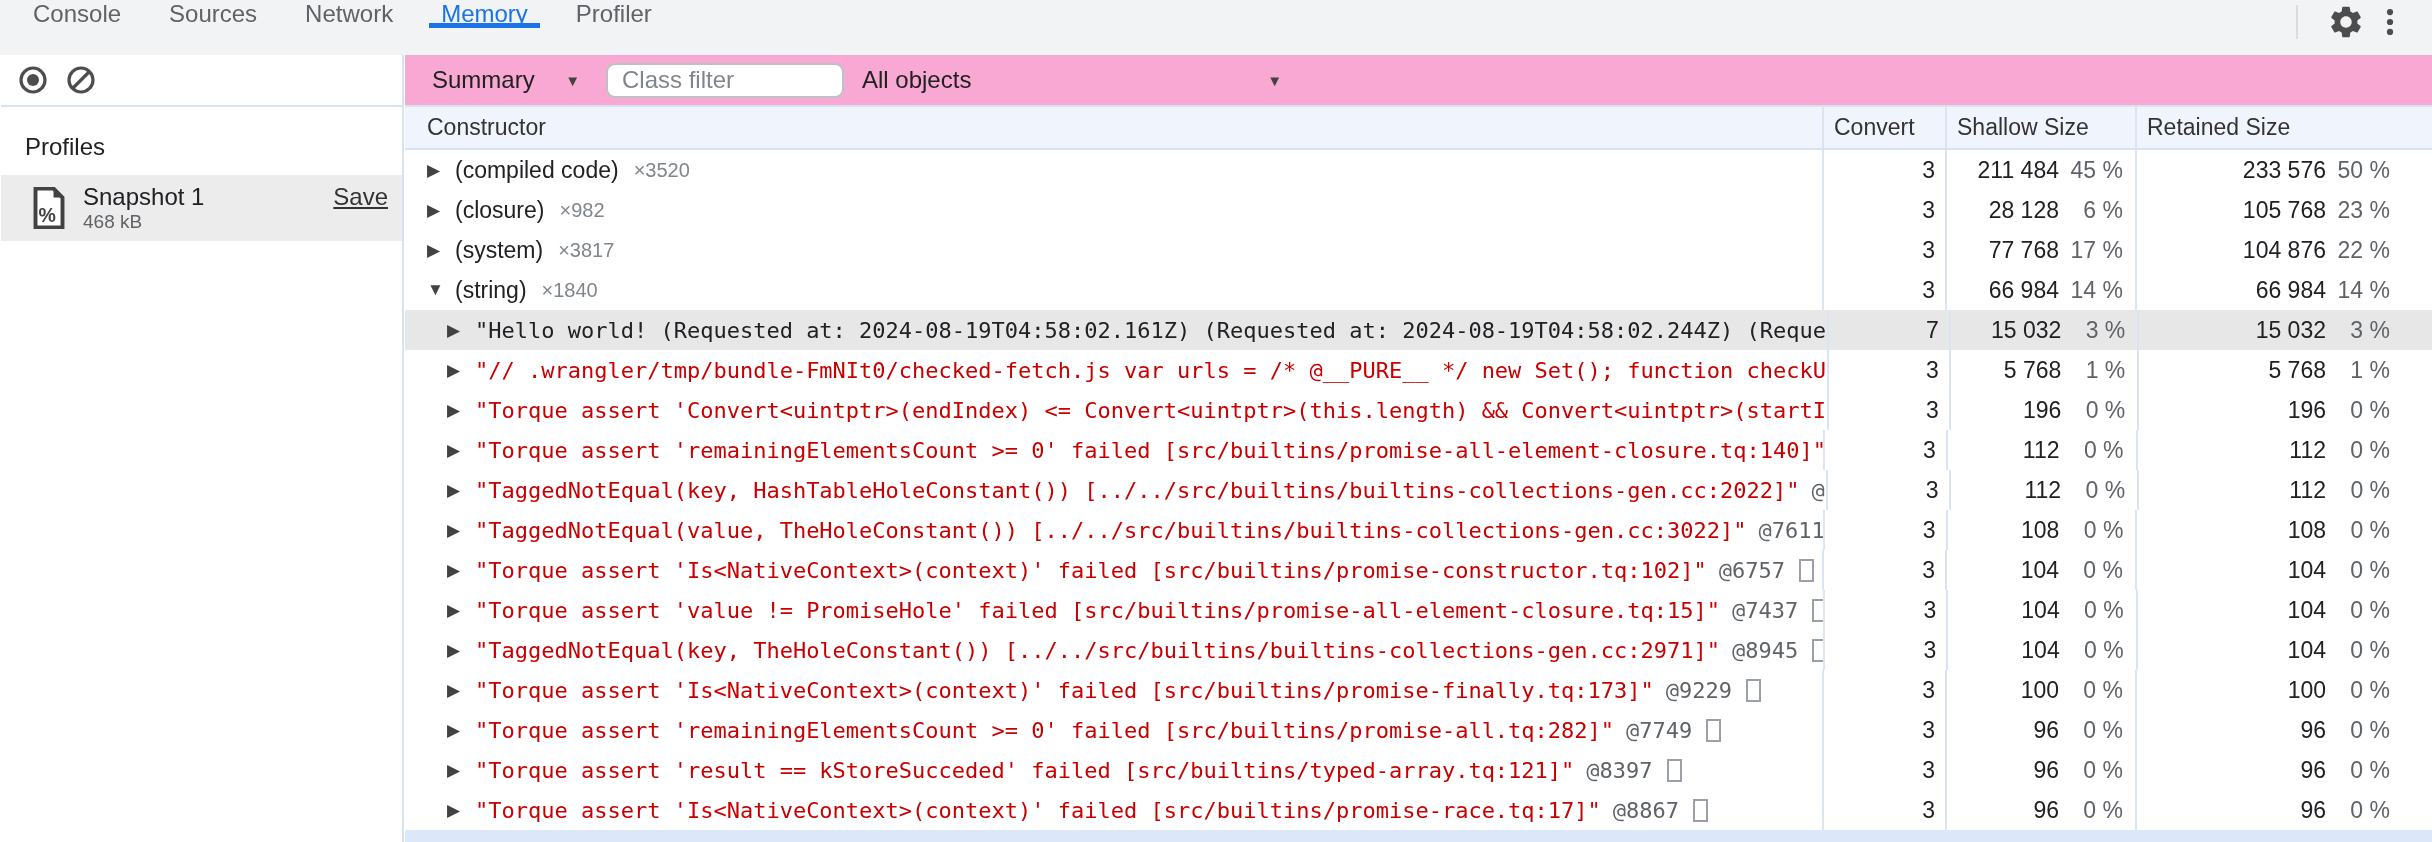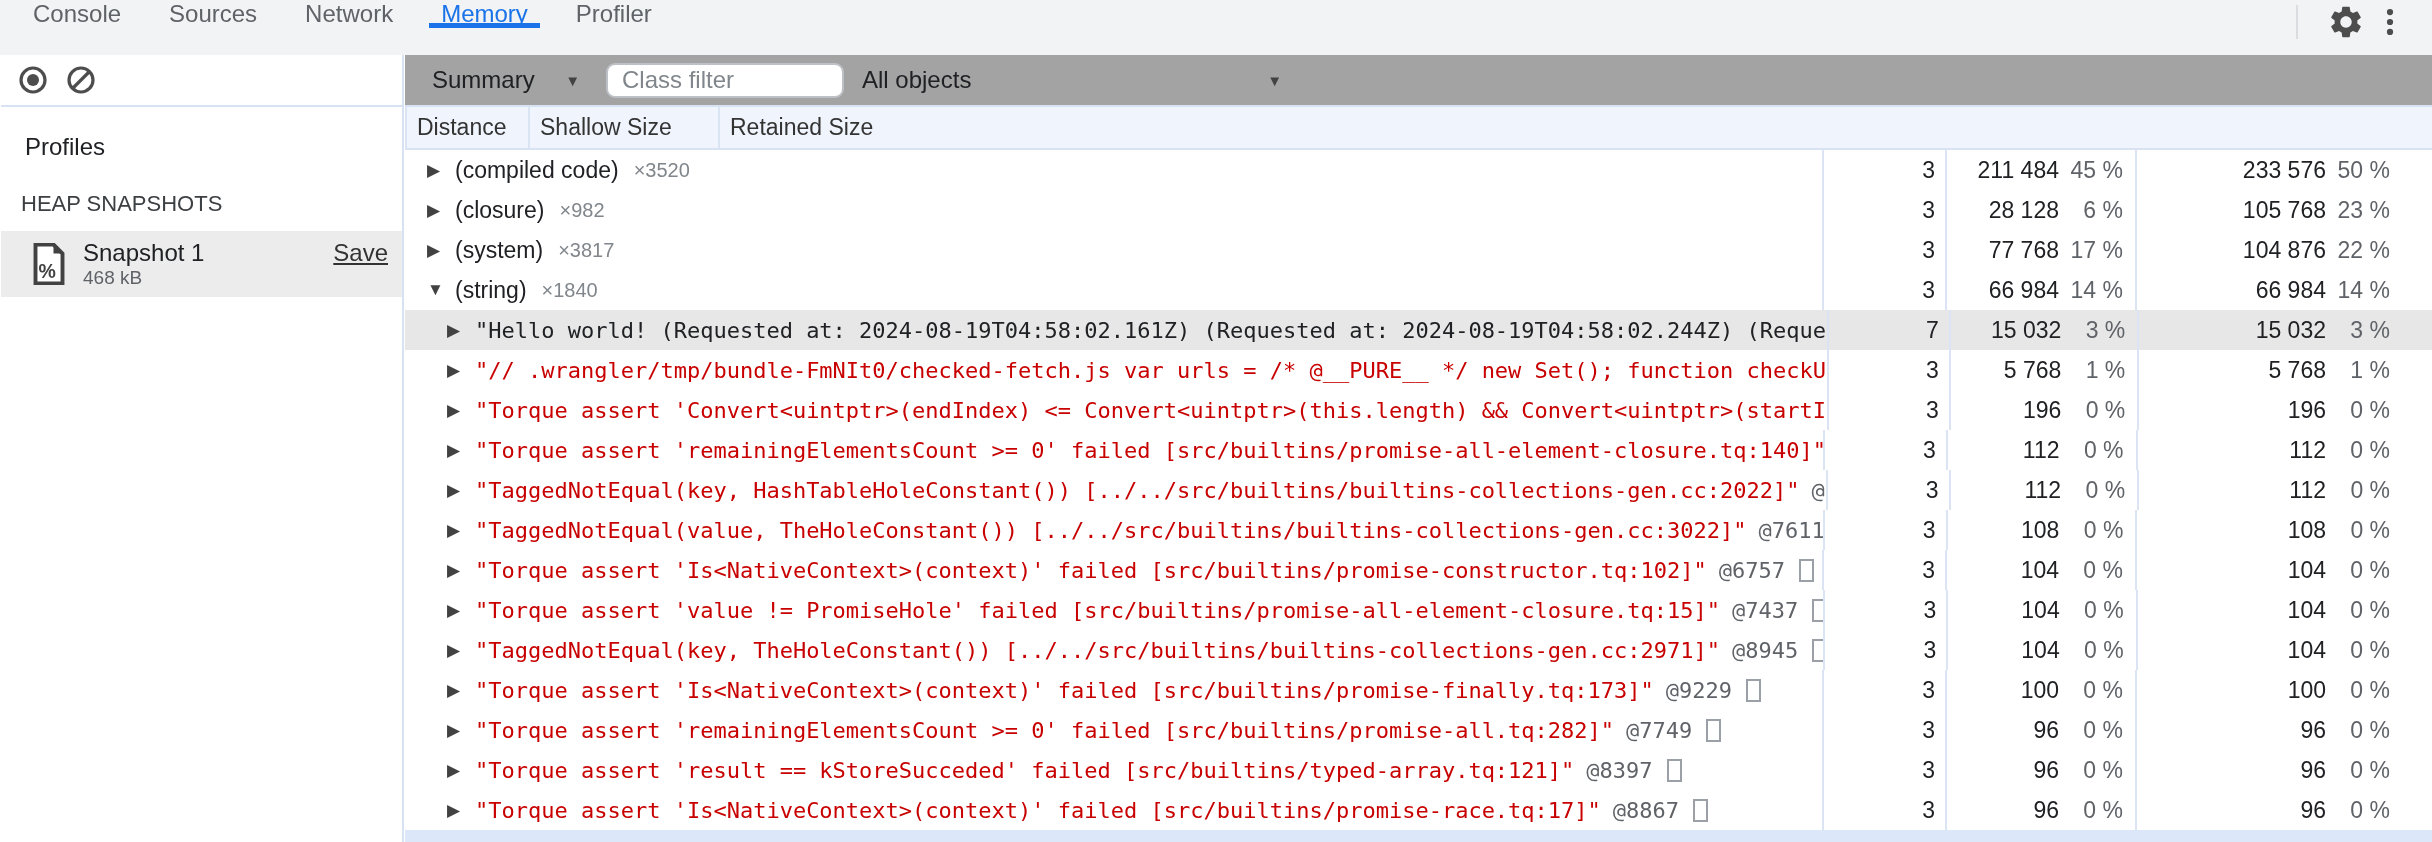--- a/index.html
+++ b/index.html
@@ -29,21 +29,21 @@
                    align-items:center; padding:0 14px 0 30px; }
   .snapshot-texts { margin-left:16px; display:flex; flex-direction:column; justify-content:center; }
   .snapshot-name { font-size:24px; color:#202124; line-height:28px; }
   .snapshot-size { font-size:19px; color:#5f6368; line-height:22px; }
   .save-link { margin-left:auto; align-self:flex-start; margin-top:8px; font-size:24px;
                color:#333; text-decoration:underline; cursor:pointer; }
 
   
   .main { position:absolute; left:405px; top:55px; right:0; bottom:0; }
   .main-toolbar { height:52px; border-bottom:2px solid #d7e2f3; display:flex;
-                  align-items:center; background:#a3a3a3; }
+                  align-items:center; background:#f9a8d4; }
   .dd { display:flex; align-items:center; font-size:24px; color:#202124; cursor:default; }
   .dd-summary { padding-left:27px; width:175px; justify-content:space-between; }
   .dd-arrow { font-size:15px; color:#424242; margin-left:14px; }
   .class-filter { margin-left:26px; width:238px; height:35px; border:2px solid #bdc1c6;
                   border-radius:9px; font-size:24px; padding:0 14px; color:#202124;
                   outline:none; font-family:"Liberation Sans", sans-serif; }
   .class-filter::placeholder { color:#80868b; }
   .dd-objects { margin-left:2px; width:450px; padding:0 14px 0 16px; justify-content:space-between; }
 
   
@@ -123,21 +123,20 @@
         </svg>
     </div>
     <div>
       <svg width="30" height="30" viewBox="0 0 30 30">
           <circle cx="15" cy="15" r="12" fill="none" stroke="#4d4d4d" stroke-width="3.2"></circle>
           <line x1="7" y1="23" x2="23" y2="7" stroke="#4d4d4d" stroke-width="3.2"></line>
         </svg>
     </div>
   </div>
   <div class="profiles-title">Profiles</div>
-  <div class="heap-title">HEAP SNAPSHOTS</div>
   <div class="snapshot-item">
     <div>
       <svg width="36" height="42" viewBox="0 0 24 28">
         <path d="M3 1 h12 l6 6 v20 h-18 z" fill="#fff" stroke="#424242" stroke-width="2.6"></path>
         <path d="M15 1 l6 6 h-6 z" fill="#424242"></path>
         <text x="5" y="23" font-size="13" font-weight="bold" fill="#424242" font-family="'Liberation Sans',sans-serif">%</text>
       </svg>
     </div>
     <div class="snapshot-texts">
       <span class="snapshot-name">Snapshot 1</span>
@@ -155,21 +154,22 @@
       <span class="dd-arrow">▼</span>
     </div>
     <input class="class-filter" type="text" placeholder="Class filter" style="">
     <div class="dd dd-objects">
       <span>All objects</span>
       <span class="dd-arrow">▼</span>
     </div>
   </div>
 
   <div class="grid-header">
-    <div class="gh-cell col-distance">Distance</div>
+    <div class="gh-cell col-constructor">Constructor</div>
+    <div class="gh-cell col-distance">Convert</div>
     <div class="gh-cell col-shallow">Shallow Size</div>
     <div class="gh-cell col-retained">Retained Size</div>
   </div>
 
   <div class="grid-body">
       <div class="row">
         <div class="cell c-constructor">
           <div class="twisty">▶</div>
           <div class="obj-label">(compiled code)</div>
           <div class="obj-count">×3520</div>

